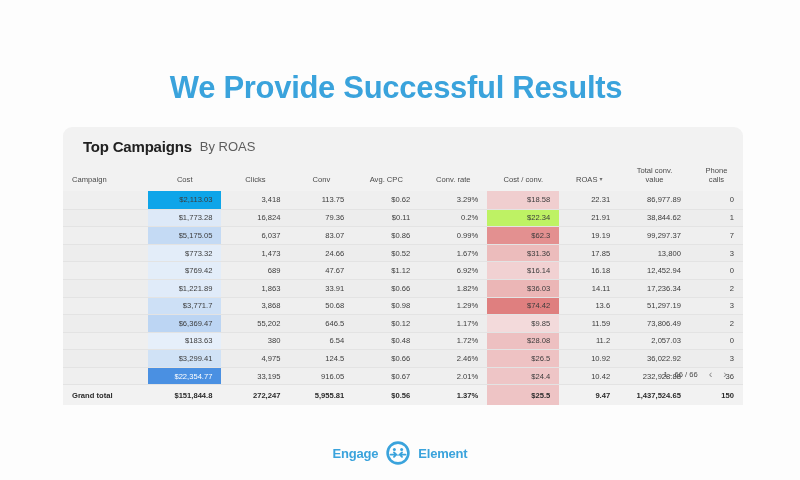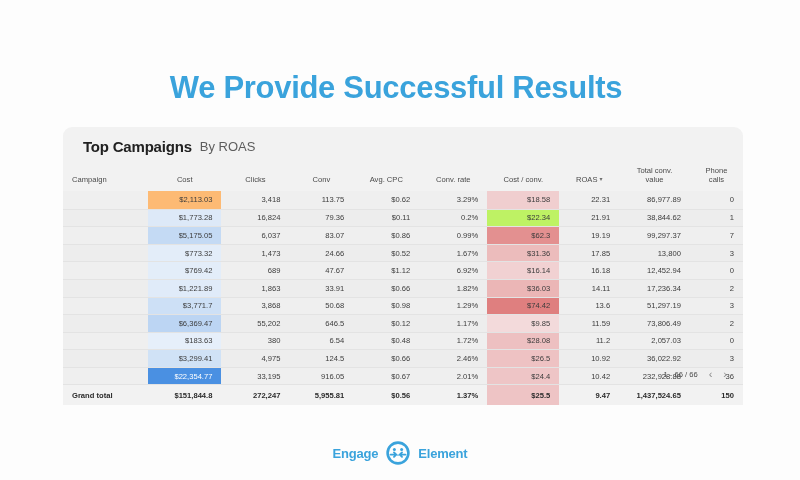--- a/index.html
+++ b/index.html
@@ -189,21 +189,21 @@
           <th class="r"><span>Conv. rate</span></th>
           <th class="r"><span>Cost / conv.</span></th>
           <th class="r"><span>ROAS</span><span class="sort-caret">▾</span></th>
           <th class="r"><span>Total conv. value</span></th>
           <th class="r"><span>Phone calls</span></th>
         </tr>
     </thead>
     <tbody id="table-body">
         <tr class="data">
           <td class="campaign"></td>
-          <td class="heat" style="background: #fdba74;">$2,113.03</td>
+          <td class="heat" style="background: #0ea5e9;">$2,113.03</td>
           <td>3,418</td>
           <td>113.75</td>
           <td>$0.62</td>
           <td>3.29%</td>
           <td class="heat" style="background: rgb(240, 206, 207);">$18.58</td>
           <td>22.31</td>
           <td>86,977.89</td>
           <td>0</td>
         </tr>
         <tr class="data">

